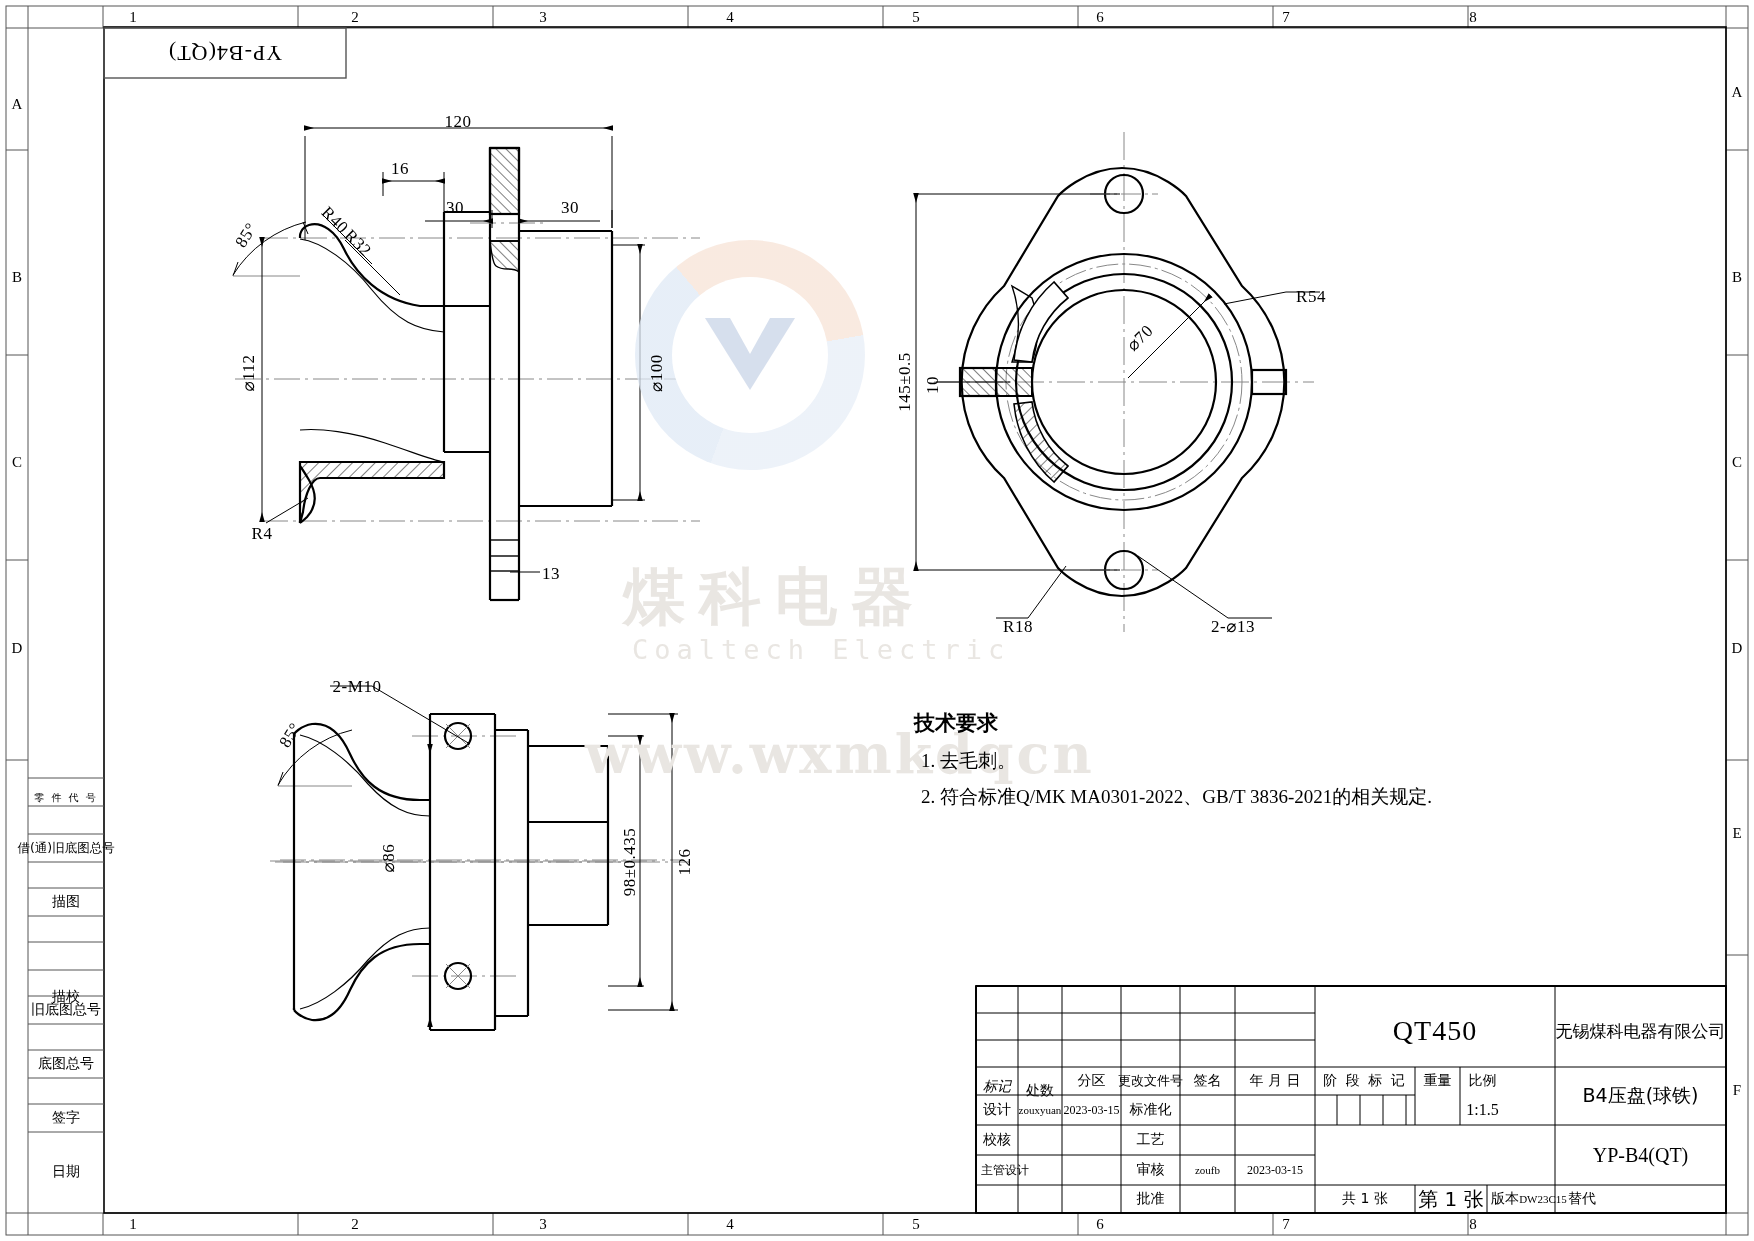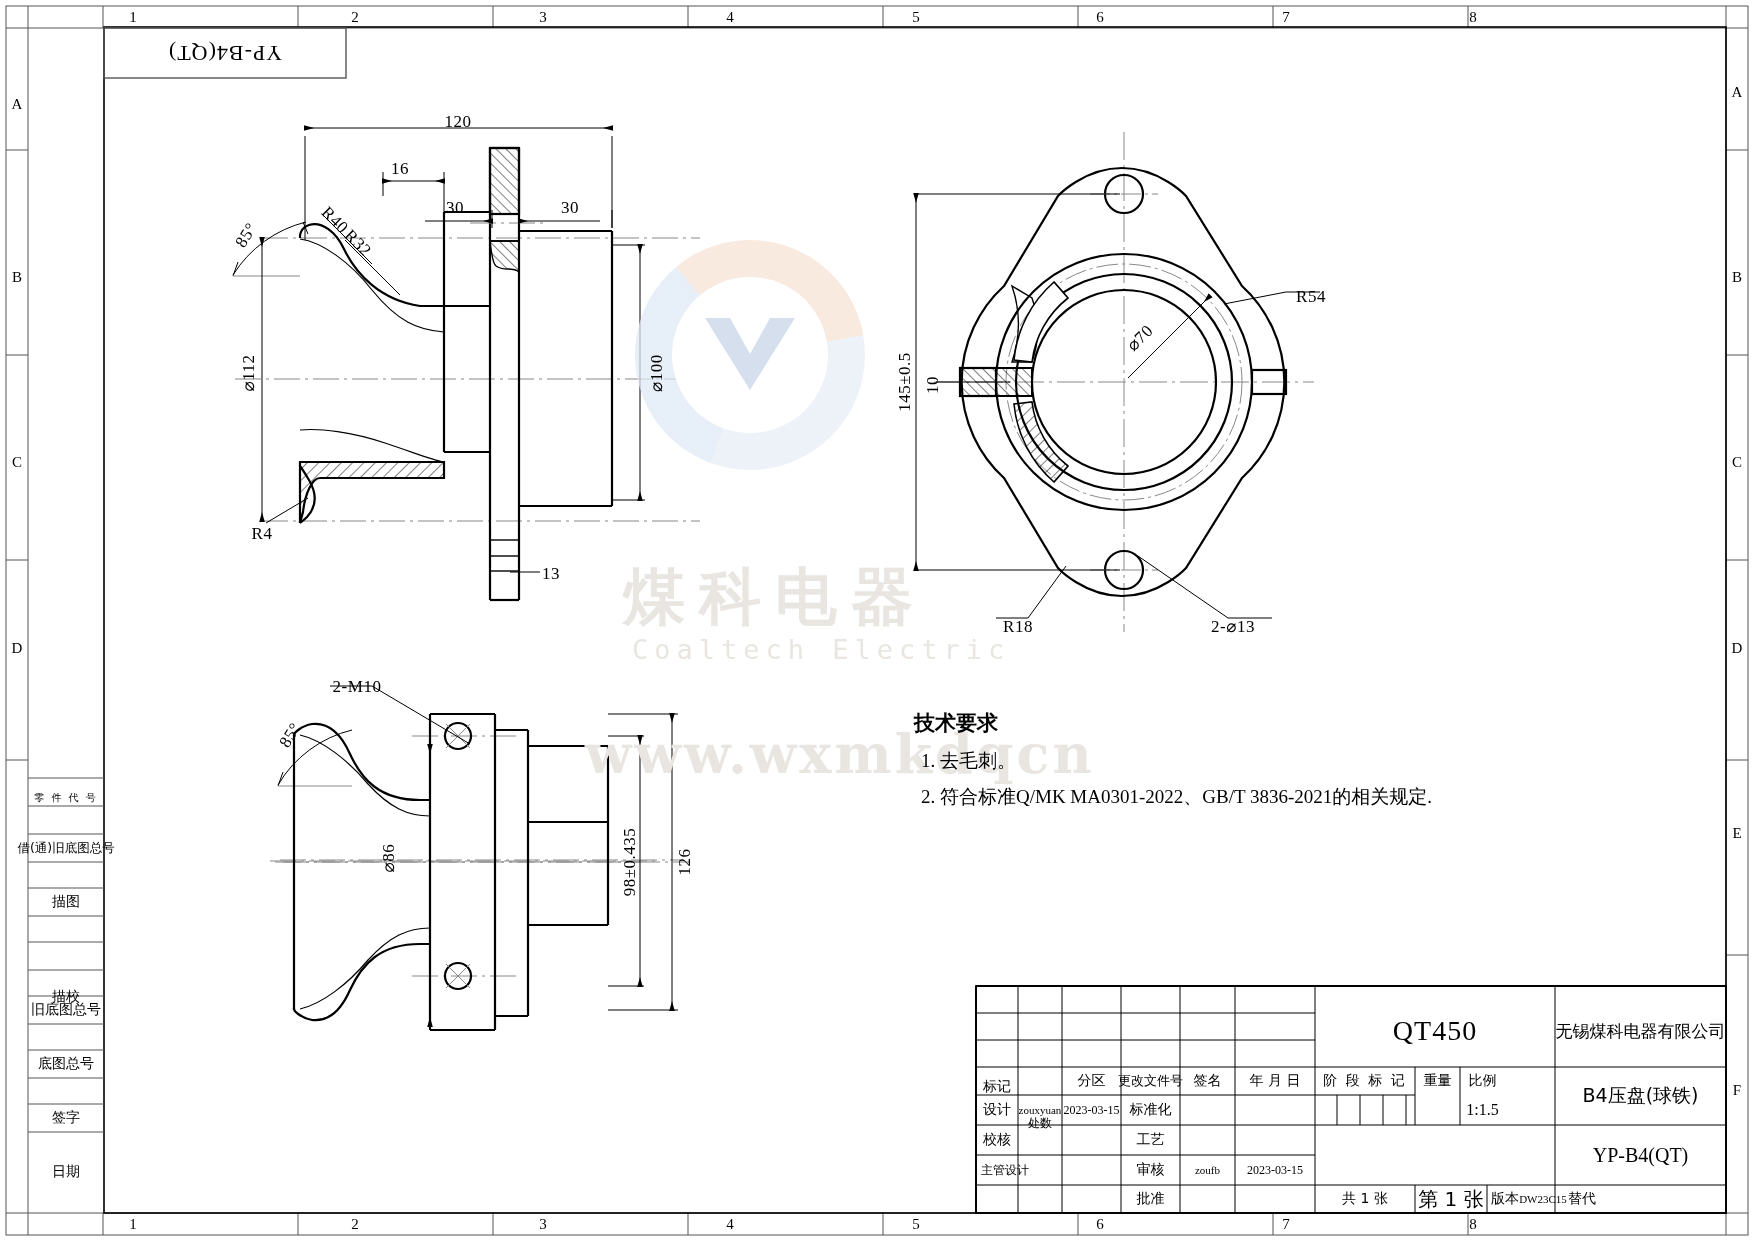--- a/index.html
+++ b/index.html
@@ -490,22 +490,22 @@
   <div class="t dim ctr" style="left:357px;top:686px;">2-M10</div>
   <div class="t dim ctr" style="left:290px;top:735px;transform:translate(-50%,-50%) rotate(-58deg);">85°</div>
   <div class="t dim ctr" style="left:388px;top:858px;transform:translate(-50%,-50%) rotate(-90deg);">⌀86</div>
   <div class="t dim ctr" style="left:629px;top:862px;transform:translate(-50%,-50%) rotate(-90deg);">98±0.435</div>
   <div class="t dim ctr" style="left:684px;top:862px;transform:translate(-50%,-50%) rotate(-90deg);">126</div>
 
   <div class="t cn" style="left:914px;top:713px;font-size:21px;font-weight:600;">技术要求</div>
   <div class="t cn" style="left:921px;top:751px;font-size:19px;font-family:Liberation Serif, serif;">1. 去毛刺。</div>
   <div class="t cn" style="left:921px;top:787px;font-size:19px;font-family:Liberation Serif, serif;">2. 符合标准Q/MK MA0301-2022、GB/T 3836-2021的相关规定.</div>
 
-  <div class="cellt cn" style="left:976px;top:1067px;width:42px;height:40px;font-size:14px;">标记</div>
-  <div class="cellt cn" style="left:1018px;top:1101px;width:44px;height:44px;font-size:12px;">处数</div>
+  <div class="cellt cn" style="left:976px;top:1067px;width:42px;height:40px;font-size:14px;font-style:italic;">标记</div>
+  <div class="cellt cn" style="left:1018px;top:1069px;width:44px;height:44px;font-size:14px;">处数</div>
   <div class="cellt cn" style="left:1062px;top:1067px;width:59px;height:28px;font-size:14px;">分区</div>
   <div class="cellt cn" style="left:1121px;top:1067px;width:59px;height:28px;font-size:13px;">更改文件号</div>
   <div class="cellt cn" style="left:1180px;top:1067px;width:55px;height:28px;font-size:14px;">签名</div>
   <div class="cellt cn" style="left:1235px;top:1067px;width:80px;height:28px;font-size:14px;">年 月 日</div>
 
   <div class="cellt cn" style="left:976px;top:1095px;width:42px;height:30px;font-size:14px;">设计</div>
   <div class="cellt" style="left:1018px;top:1095px;width:44px;height:30px;font-size:11px;">zouxyuan</div>
   <div class="cellt" style="left:1062px;top:1095px;width:59px;height:30px;font-size:12px;">2023-03-15</div>
   <div class="cellt cn" style="left:1121px;top:1095px;width:59px;height:30px;font-size:14px;">标准化</div>
 

